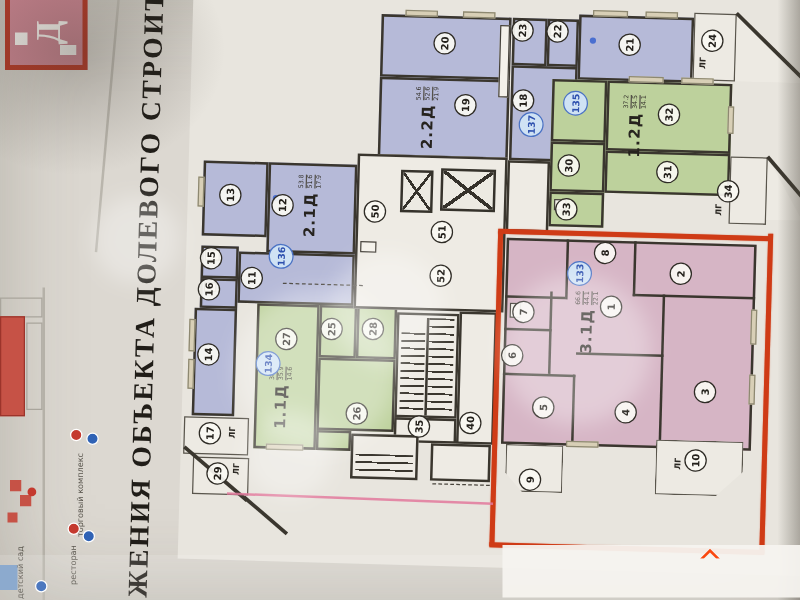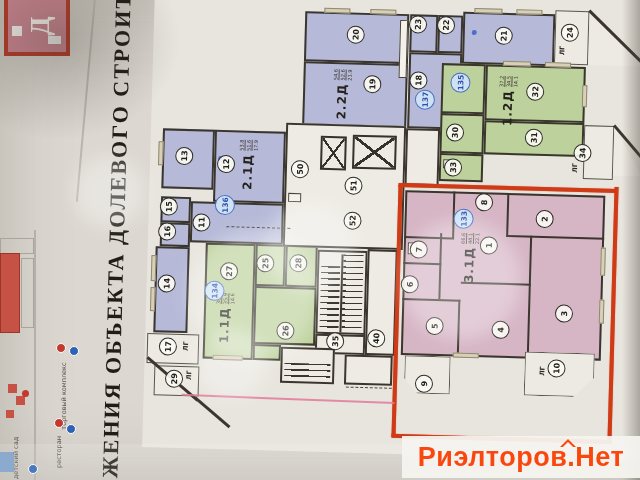--- a/index.html
+++ b/index.html
@@ -312,16 +312,15 @@
   <div class="dot" style="left:66px;top:424px;width:8px;height:8px;background:#2f62b5;border:1px solid #fff"></div>
   <div class="legtxt" style="left:59px;top:452px">ресторан</div>
   <div class="dot" style="left:28px;top:464px;width:8px;height:8px;background:#2f62b5;border:1px solid #fff"></div>
   <div class="legtxt" style="left:16px;top:458px">детский сад</div>
 
   <div class="lightB"></div>
   <div class="shadeTL"></div>
   <div class="shadeR"></div>
 
   <div class="wstrip">
-    <span class="wtext">Риэлторов.Нет</span>
     <span class="roof"></span>
   </div>
 </div>
 
 </body></html>

